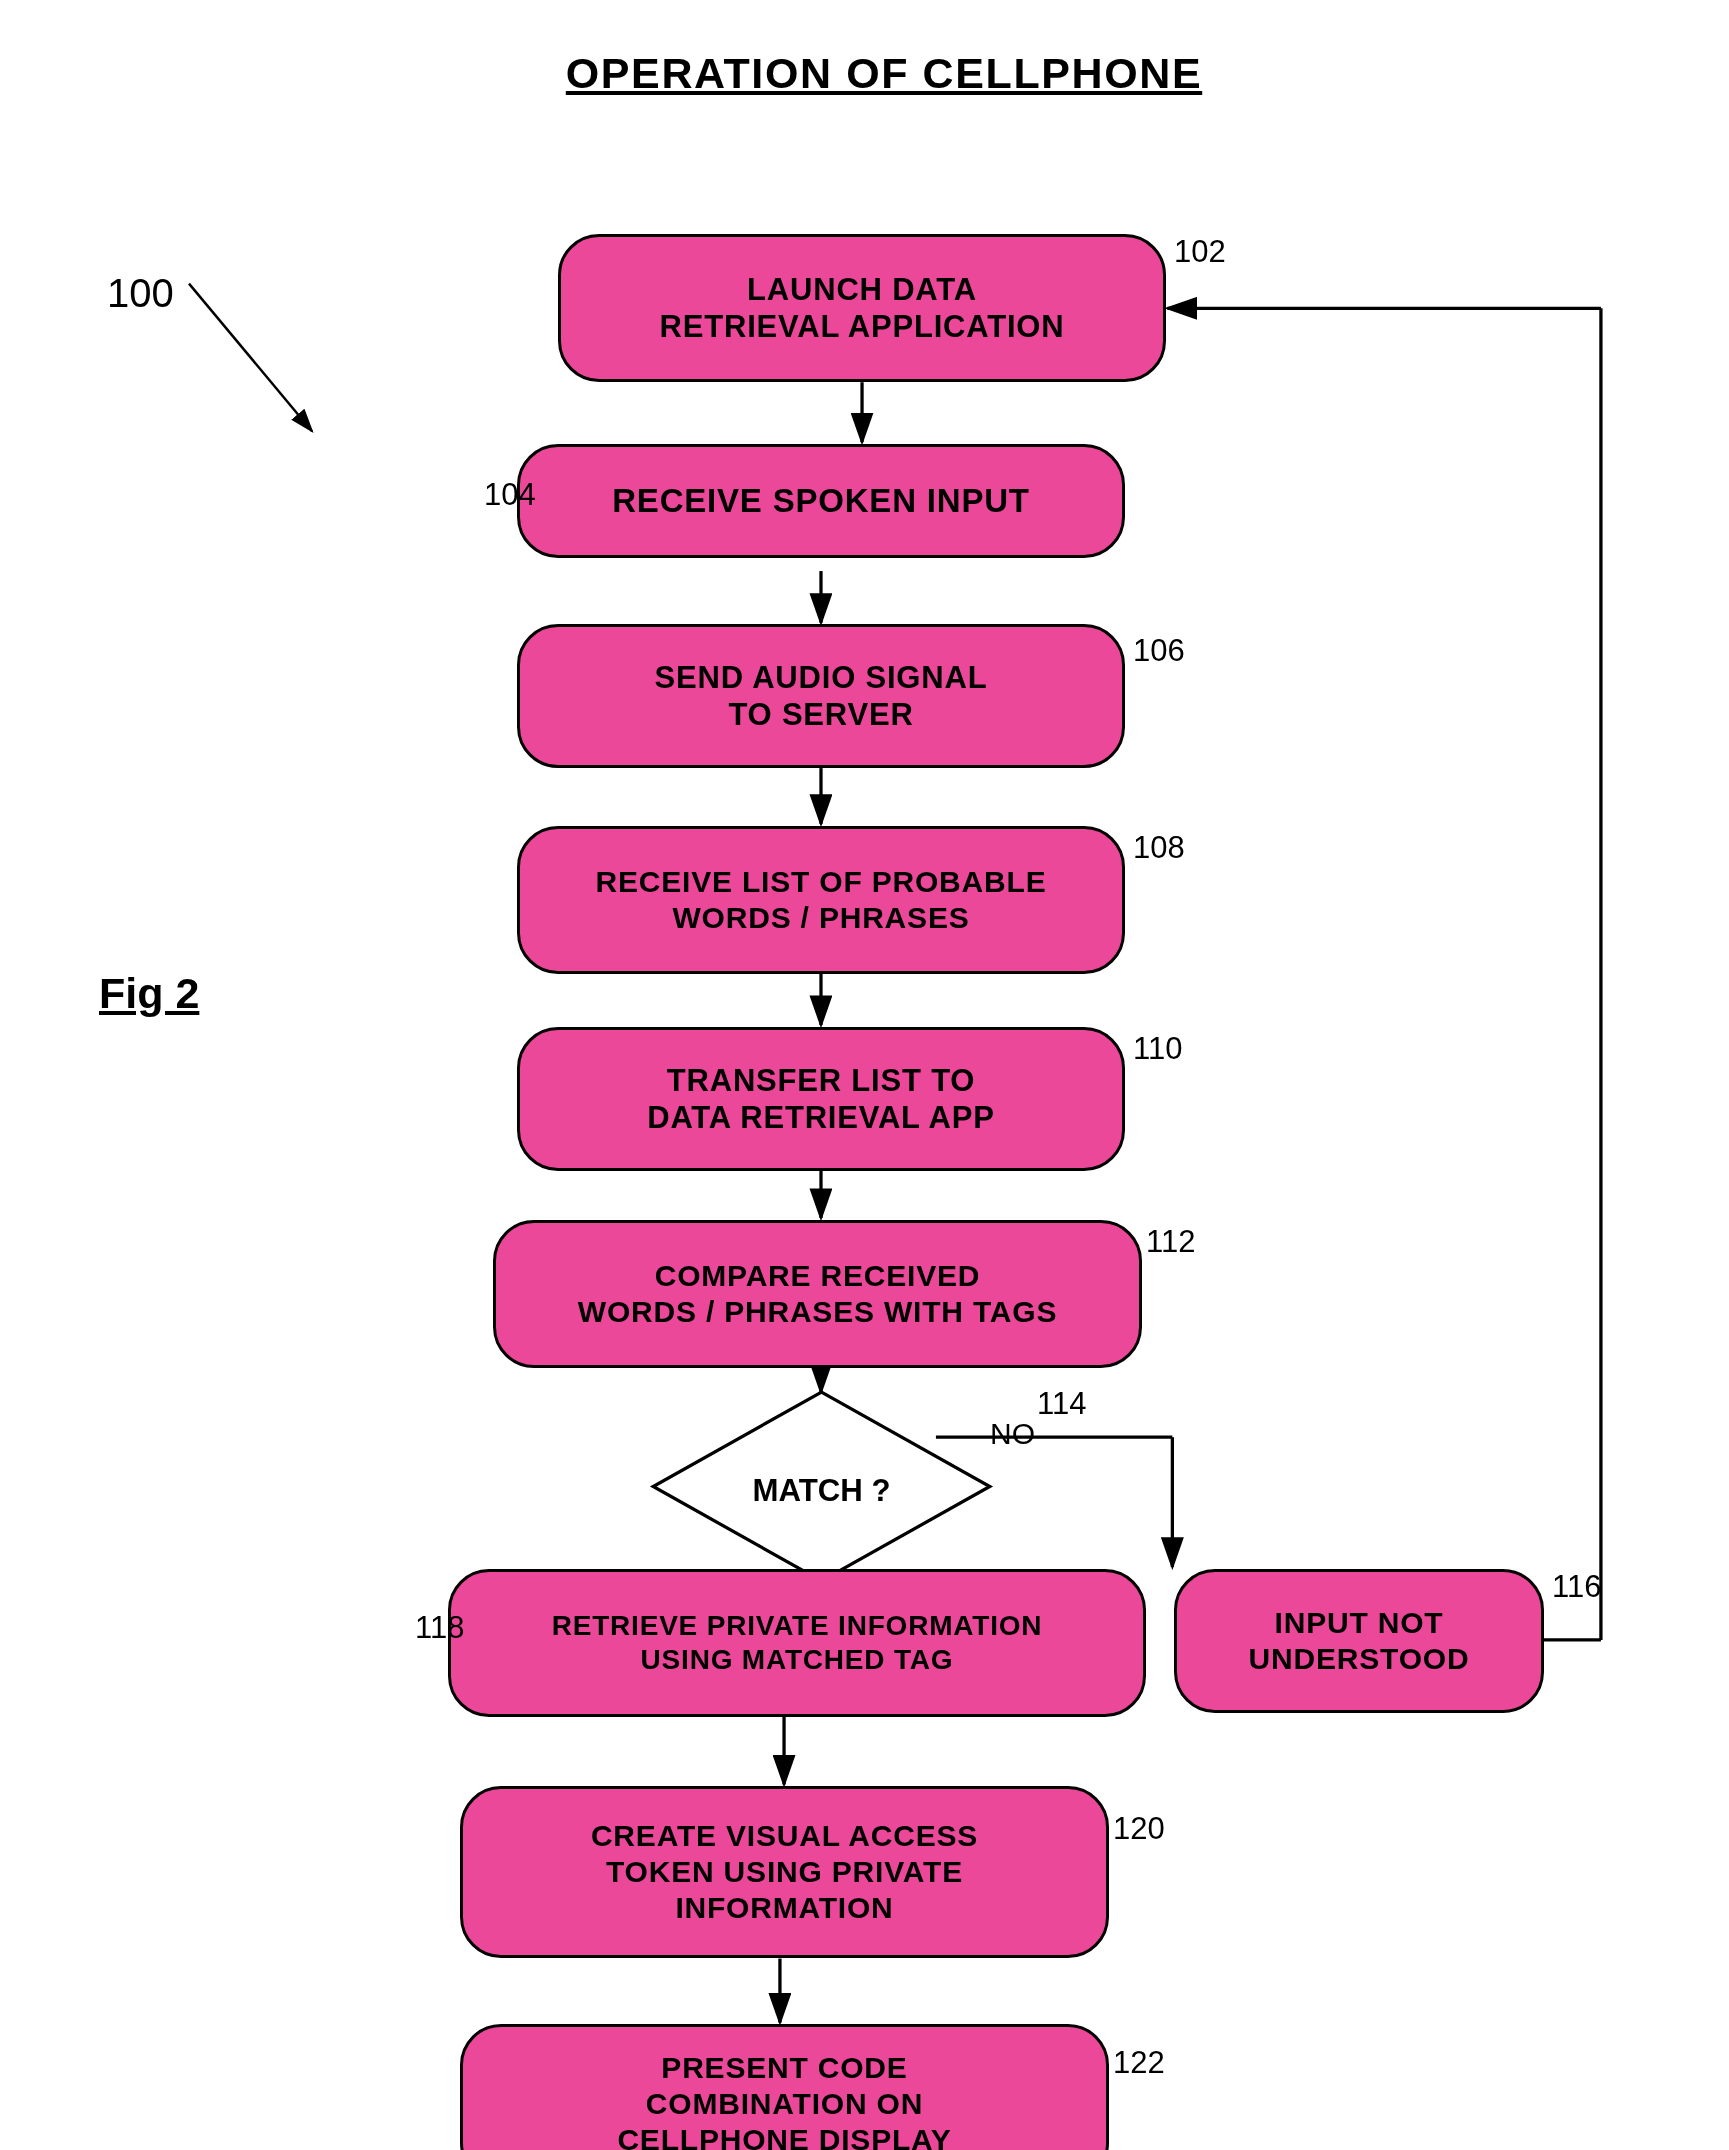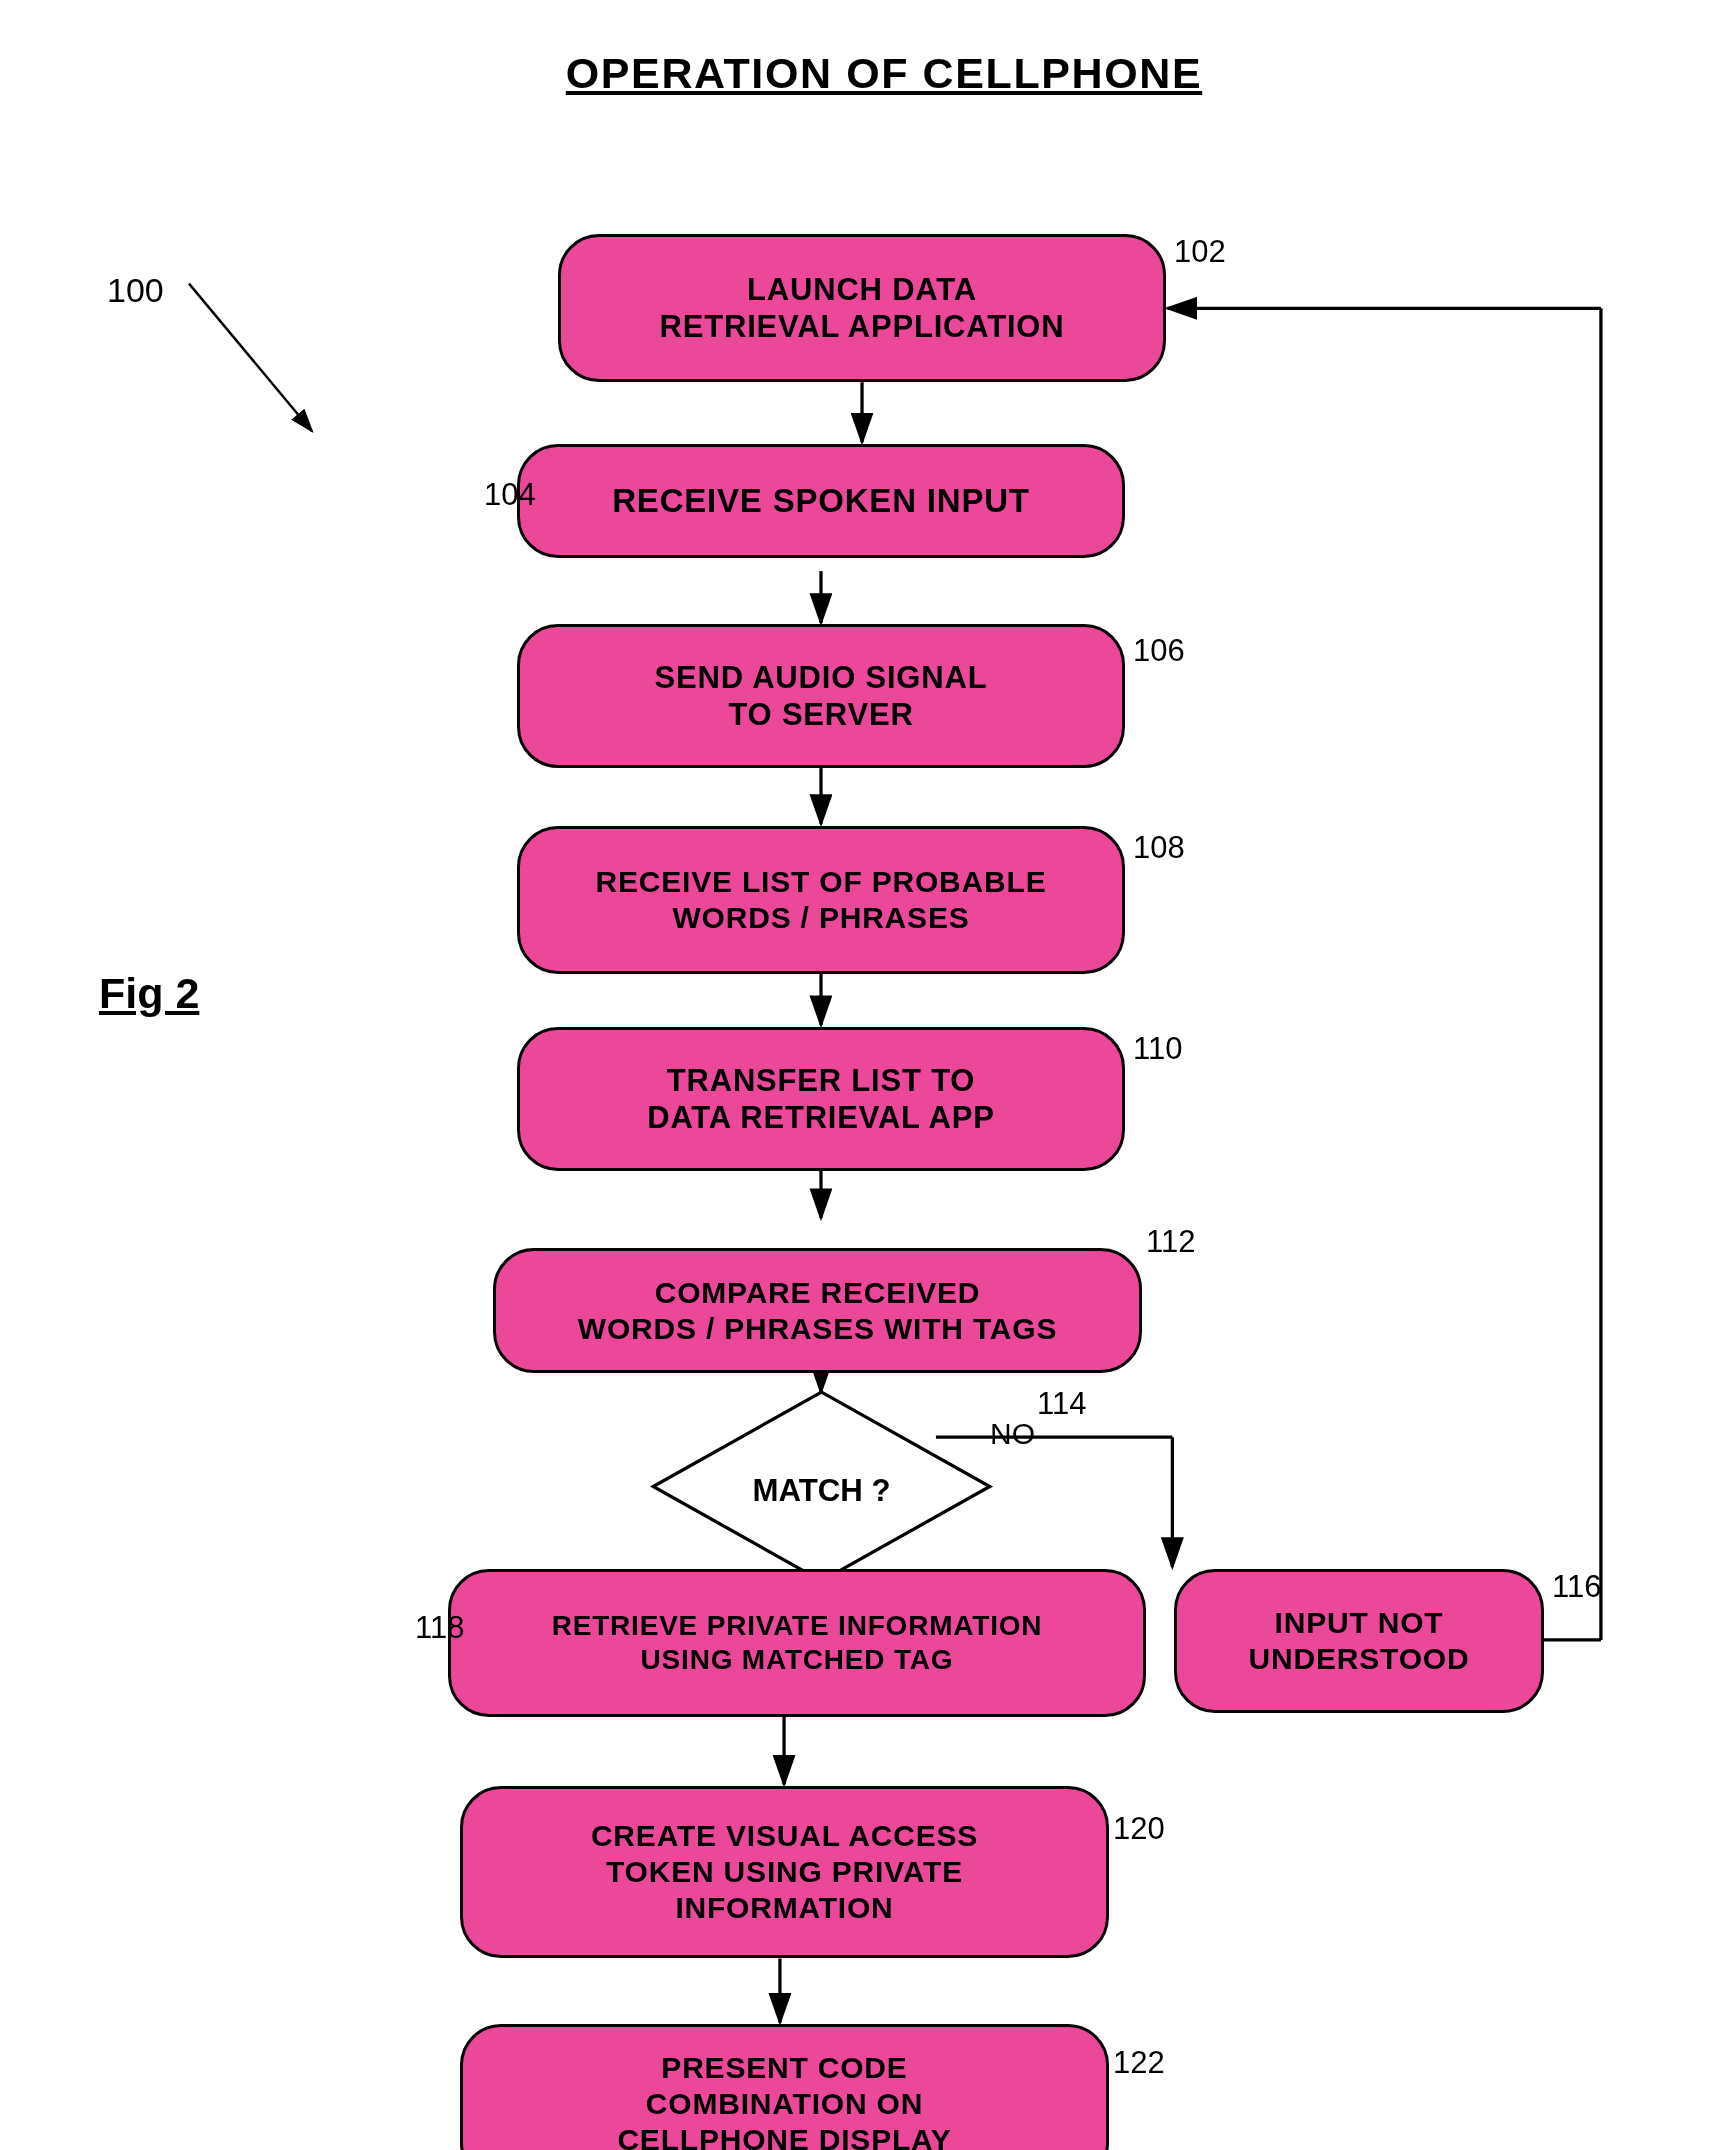--- a/index.html
+++ b/index.html
@@ -118,21 +118,21 @@
     <line x1="950" y1="2255" x2="950" y2="2333" stroke="#000" stroke-width="4" marker-end="url(#arrowhead)"></line>
 
     <line x1="1880" y1="1867" x2="1950" y2="1867" stroke="#000" stroke-width="4"></line>
 
     <line x1="1950" y1="1867" x2="1950" y2="245" stroke="#000" stroke-width="4"></line>
 
     <line x1="1950" y1="245" x2="1422" y2="245" stroke="#000" stroke-width="4" marker-end="url(#arrowhead)"></line>
 
   </svg>
 
-  <div class="ref-100" style="font-size:34px; position:absolute; left:107px; top:164px;">100</div>
+  <div class="ref-100" style="font-size:40px; position:absolute; left:107px; top:164px;">100</div>
 
   <svg style="position:absolute;top:160px;left:107px;width:328px;height:189px;" xmlns="http://www.w3.org/2000/svg" viewBox="0 0 400 230" width="328" height="189">
     <defs>
       <marker id="ah2" markerWidth="10" markerHeight="7" refX="9" refY="3.5" orient="auto">
         <polygon points="0 0, 10 3.5, 0 7" fill="#000"></polygon>
       </marker>
     </defs>
     <line x1="100" y1="20" x2="250" y2="200" stroke="#000" stroke-width="3" marker-end="url(#ah2)"></line>
   </svg>
 
@@ -156,21 +156,21 @@
   <div class="flow-box" style="left:517px; top:719px; width:608px; height:148px; font-size:30px;">
     RECEIVE LIST OF PROBABLE<br>WORDS / PHRASES
   </div>
   <div class="label-tag" style="left:1133px; top:723px;">108</div>
 
   <div class="flow-box" style="left:517px; top:920px; width:608px; height:144px; font-size:31px;">
     TRANSFER LIST TO<br>DATA RETRIEVAL APP
   </div>
   <div class="label-tag" style="left:1133px; top:924px;">110</div>
 
-  <div class="flow-box" style="left:493px; top:1113px; width:649px; height:125px; font-size:30px;margin-top:28px;">
+  <div class="flow-box" style="left:493px; top:1113px; width:649px; height:148px; font-size:30px;">
     COMPARE RECEIVED<br>WORDS / PHRASES WITH TAGS
   </div>
   <div class="label-tag" style="left:1146px; top:1117px;">112</div>
 
   <svg style="position:absolute; left:649px; top:1281px; width:345px; height:197px;" xmlns="http://www.w3.org/2000/svg" viewBox="0 0 420 240" width="345" height="197">
     <polygon points="210,5 415,120 210,235 5,120" fill="#fff" stroke="#000" stroke-width="4"></polygon>
     <text x="210" y="128" text-anchor="middle" dominant-baseline="middle" font-size="38" font-weight="bold" font-family="Arial">MATCH ?</text>
   </svg>
   <div class="label-tag" style="left:1037px; top:1279px;">114</div>
 

